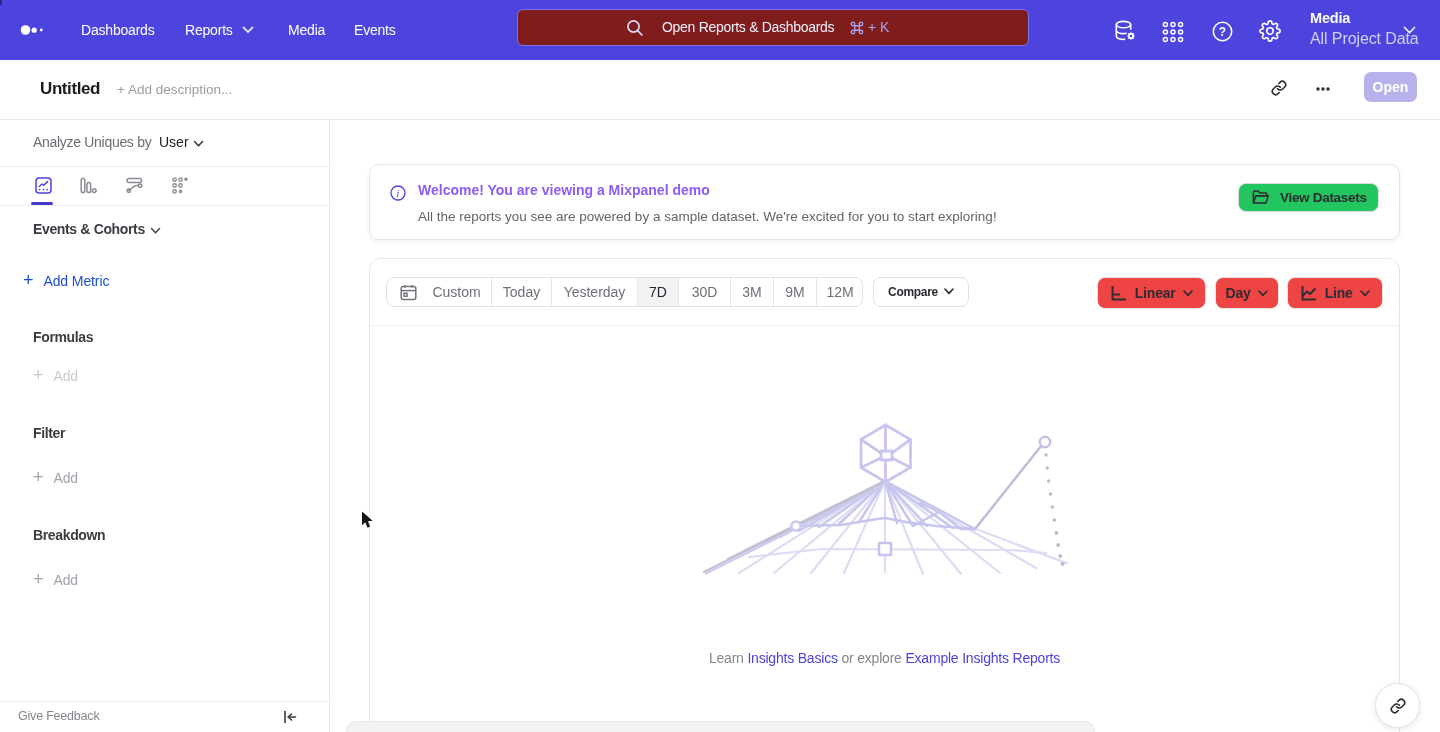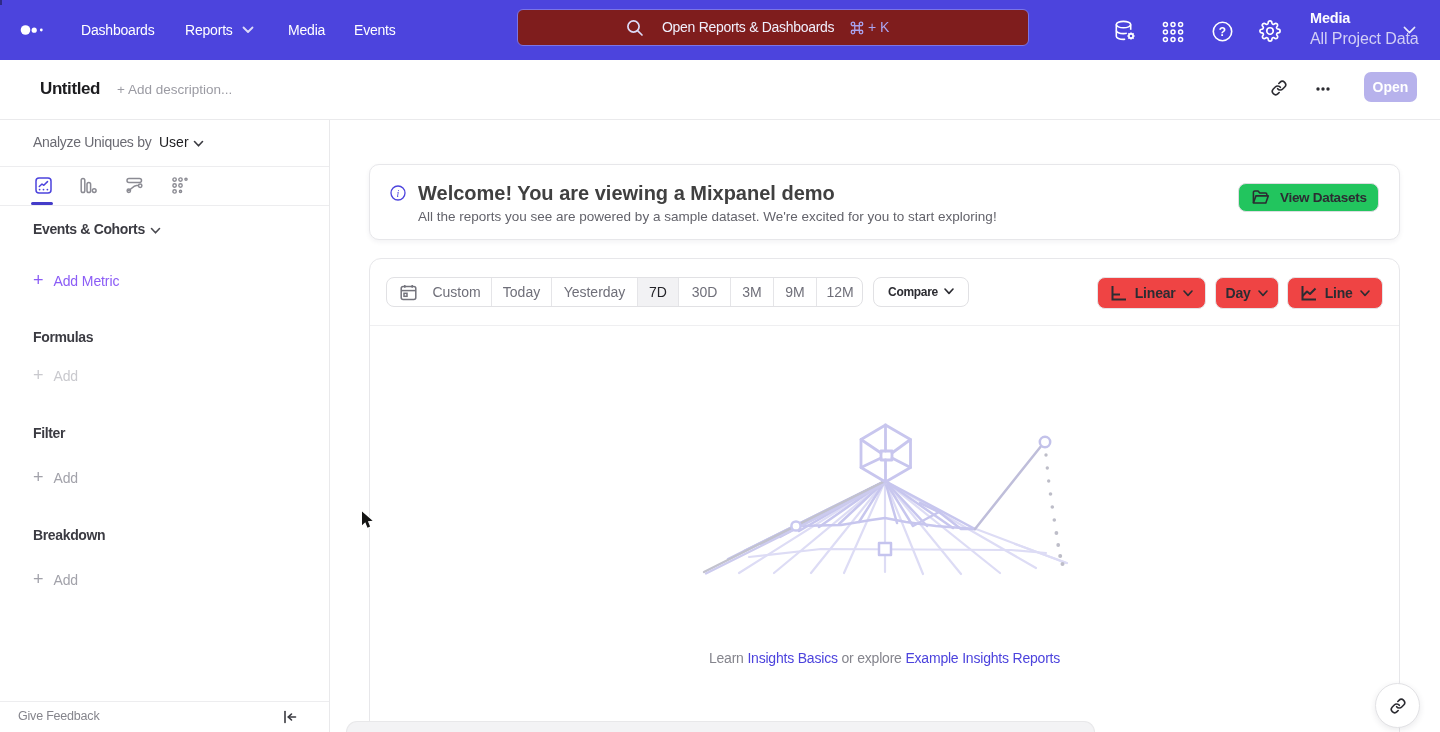--- a/index.html
+++ b/index.html
@@ -178,21 +178,21 @@
           <circle cx="8.5" cy="8.5" r="1.7"></circle>
       <circle cx="2.6" cy="14.4" r="1.7"></circle>
           <circle cx="8.5" cy="14.4" r="1.1"></circle>
         </g>
     </svg>
   </div>
   <span class="slabel" style="position:absolute;left:33px;top:101px">Events &amp; Cohorts</span>
   <svg class="abs" style="left:150px;top:107px" width="11" height="8" viewBox="0 0 11 8">
       <path d="M1.5 1.5 L5.5 5.8 L9.5 1.5" fill="none" stroke="#4a4a50" stroke-width="1.6" stroke-linecap="round" stroke-linejoin="round"></path>
     </svg>
-  <div class="addrow" style="position:absolute;left:33px;top:150px;color:#8b5cf6"><span style="font-size:18px;margin-right:10px">+</span>Add Metric</div>
+  <div class="addrow" style="position:absolute;left:23px;top:150px;color:#1d4ed8"><span style="font-size:18px;margin-right:10px">+</span>Add Metric</div>
 
   <span class="slabel" style="position:absolute;left:33px;top:209px">Formulas</span>
   <div class="addrow" style="position:absolute;left:33px;top:245px;color:#c9c9ce"><span style="font-size:18px;margin-right:10px">+</span>Add</div>
 
   <span class="slabel" style="position:absolute;left:33px;top:305px">Filter</span>
   <div class="addrow" style="position:absolute;left:33px;top:347px;color:#a2a2aa"><span style="font-size:18px;margin-right:10px">+</span>Add</div>
 
   <span class="slabel" style="position:absolute;left:33px;top:407px">Breakdown</span>
   <div class="addrow" style="position:absolute;left:33px;top:449px;color:#a2a2aa"><span style="font-size:18px;margin-right:10px">+</span>Add</div>
 
@@ -206,21 +206,21 @@
         </g>
       </svg>
   </div>
 </div>
 
 <div id="banner">
   <svg class="abs" style="left:20px;top:20px" width="16" height="16" viewBox="0 0 16 16">
     <circle cx="8" cy="8" r="7" fill="none" stroke="#4c43dd" stroke-width="1.3"></circle>
     <text x="8" y="11.6" font-size="10" font-style="italic" fill="#4c43dd" text-anchor="middle" font-family="Liberation Serif">i</text>
   </svg>
-  <div style="position:absolute;left:48px;top:17px;font-size:20px;font-weight:700;color:#404040">Welcome! You are viewing a Mixpanel demo</div>
+  <div style="position:absolute;left:48px;top:17px;font-size:14px;font-weight:700;color:#8b5cf6">Welcome! You are viewing a Mixpanel demo</div>
   <div style="position:absolute;left:48px;top:44px;font-size:13.5px;color:#63636b">All the reports you see are powered by a sample dataset. We're excited for you to start exploring!</div>
   <div style="position:absolute;left:868px;top:18px;width:141px;height:29px;border:1px solid #dddde1;border-radius:8px;background:#22c55e">
     <svg class="abs" style="left:13px;top:6px" width="17" height="16" viewBox="0 0 24 22">
       <path d="M2 18 V3 a2 2 0 0 1 2-2 h4.5 l2.5 3 H19 a2 2 0 0 1 2 2 v2" fill="none" stroke="#2b2b31" stroke-width="2.2" stroke-linejoin="round"></path>
       <path d="M2 18 L5.5 8 H23 L19.5 18 Z" fill="none" stroke="#2b2b31" stroke-width="2.2" stroke-linejoin="round"></path>
     </svg>
     <span style="position:absolute;left:41px;top:6px;font-size:13.5px;font-weight:700;color:#2c2c32;letter-spacing:-0.3px;white-space:nowrap">View Datasets</span>
   </div>
 </div>
 

